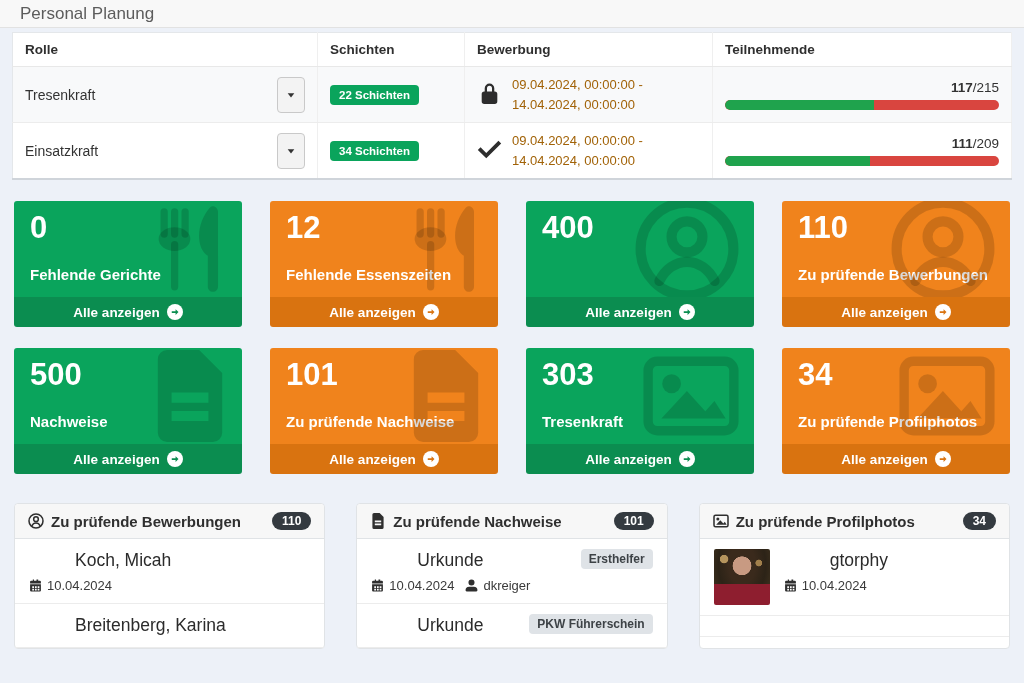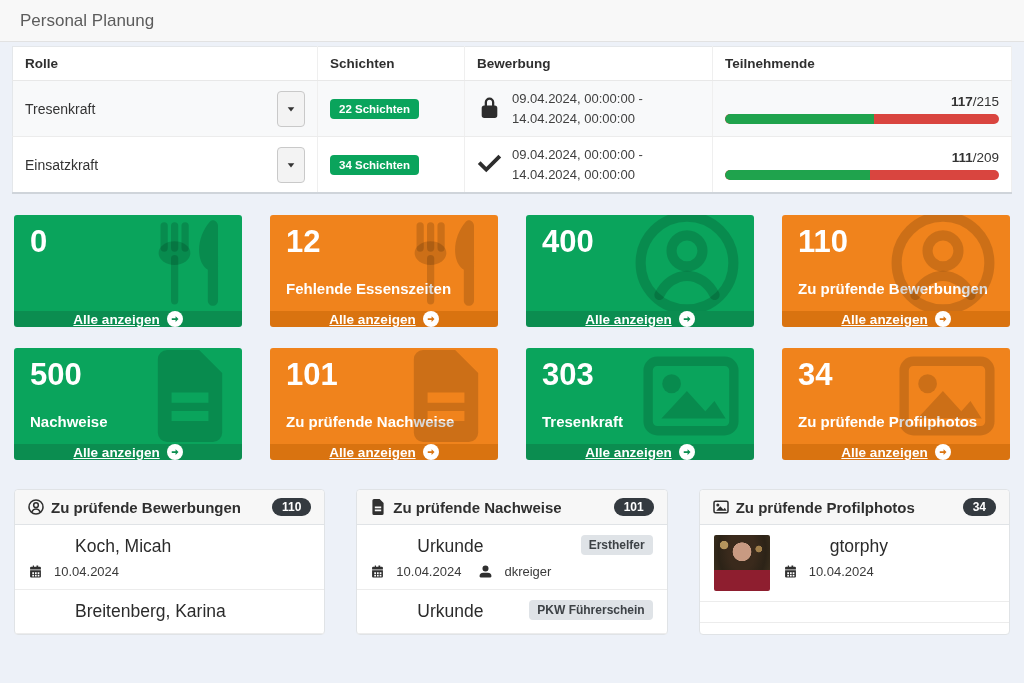--- a/index.html
+++ b/index.html
@@ -4,21 +4,21 @@
 <style>
   * { margin:0; padding:0; box-sizing:border-box; }
   html,body { width:1024px; height:683px; overflow:hidden; }
   body {
     font-family:"Liberation Sans", sans-serif;
     background:#edf1f8; color:#333;
     font-size:14px;
   }
   
   .topbar {
-    height:42px; background:#f8f8f8; border-bottom:1px solid #e2e2e2;
+    height:28px; background:#f8f8f8; border-bottom:1px solid #e2e2e2;
     display:flex; align-items:center; padding:0 20px;
   }
   .topbar h1 { font-size:17px; font-weight:400; color:#5c5c5c; }
 
   .content { padding:4px 12px 0 12px; }
 
   
   .roles-table {
     width:100%; border-collapse:collapse; background:#fff;
     border:1px solid #e4e7ea; border-bottom:2px solid #cfd4da;
@@ -44,21 +44,21 @@
     border-radius:4px; display:flex; align-items:center; justify-content:center;
     color:#333; cursor:pointer;
   }
   .dd-btn svg { width:10px; height:10px; }
   .shift-badge {
     display:inline-block; background:#0aa45c; color:#fff; font-size:11.5px;
     font-weight:700; padding:4px 9px; border-radius:4px; white-space:nowrap;
   }
   .bew-cell { display:flex; align-items:center; gap:10px; }
   .bew-cell .st-icon { width:25px; height:25px; color:#2d2d2d; flex:0 0 auto; }
-  .bew-dates { font-size:13px; color:#404040; line-height:1.5; }
+  .bew-dates { font-size:13px; color:#a16207; line-height:1.5; }
   .teil-cell .nums { text-align:right; font-size:13.5px; color:#333; }
   .teil-cell .nums b { font-weight:700; }
   .progress {
     margin-top:5px; height:10px; border-radius:5px; background:#d9453f; overflow:hidden;
   }
   .progress .fill { height:100%; background:#1fa34d; border-radius:5px 0 0 5px; }
 
   
   .cards {
     display:grid; grid-template-columns:repeat(4,1fr); gap:21px 28px;
@@ -76,23 +76,23 @@
   .stat-card .card-label { font-size:15px; font-weight:700; }
   .stat-card .bg-icon {
     position:absolute; right:14px; top:50%; transform:translateY(-50%);
     color:rgba(0,0,0,0.15);
   }
   .bg-icon.i-utensils { width:78px; height:86px; }
   .bg-icon.i-user-circle { width:106px; height:106px; }
   .bg-icon.i-file { width:76px; height:92px; }
   .bg-icon.i-image { width:98px; height:82px; }
   .stat-card .card-footer {
-    background:var(--band); height:16px; display:flex; align-items:center;
+    background:var(--band); height:30px; display:flex; align-items:center;
     justify-content:center; gap:7px; font-size:13.5px; font-weight:700;
-    color:#fff; cursor:pointer;text-decoration:underline;
+    color:#fff; cursor:pointer;
   }
   .go-icon {
     width:16px; height:16px; border-radius:50%; background:#fff;
     display:inline-flex; align-items:center; justify-content:center; color:var(--band);
   }
   .go-icon svg { width:10px; height:10px; }
 
   
   .panels { display:grid; grid-template-columns:repeat(3,1fr); gap:31px; margin:0 2px; }
   .panel { background:#fff; border:1px solid #e0e3e6; border-radius:4px; }
@@ -111,21 +111,21 @@
     cursor:pointer;
   }
   .item-main { flex:1 1 auto; min-width:0; }
   .item-toprow { display:flex; align-items:flex-start;margin-left:46px; }
   .item-name { font-size:17.5px; color:#2b2b2b; line-height:1.35; }
   .chip {
     margin-left:auto; background:#dfe3e7; color:#3d4246; font-size:12px;
     font-weight:700; padding:3px 8px; border-radius:4px; white-space:nowrap;
   }
   .item-sub {
-    margin-top:5px; font-size:13px; color:#3a3a3a; display:flex; align-items:center; gap:12px;
+    margin-top:5px; font-size:13px; color:#3a3a3a; display:flex; align-items:center; gap:5px;
   }
   .item-sub .s-icon { width:13px; height:13px; color:#2f2f2f; }
   .item-sub .s-user { margin-left:6px; }
   .avatar { width:56px; height:56px; border-radius:2px; flex:0 0 auto; }
   .avatar.av-woman {
     background:
       radial-gradient(circle at 50% 30%, #c89a82 0 19%, rgba(0,0,0,0) 20%),
       radial-gradient(circle at 18% 18%, rgba(214,176,110,.8) 0 6%, rgba(0,0,0,0) 7%),
       radial-gradient(circle at 80% 25%, rgba(208,165,96,.7) 0 5%, rgba(0,0,0,0) 6%),
       linear-gradient(to top, #8e1e2f 0 38%, rgba(0,0,0,0) 38%),
@@ -262,20 +262,21 @@
             </div>
     </td>
   </tr>
       </tbody>
   </table>
 
   <div class="cards">
       <div class="stat-card green">
     <div class="card-body">
       <div class="big-num">0</div>
+      <div class="card-label">Fehlende Gerichte</div>
       <svg class="bg-icon i-utensils">
             <use href="#i-utensils" xlink:href="#i-utensils"></use>
           </svg>
     </div>
     <div class="card-footer">
       <span>Alle anzeigen</span>
       <span class="go-icon">
         <svg>
               <use href="#i-arrow-right" xlink:href="#i-arrow-right"></use>
             </svg>

